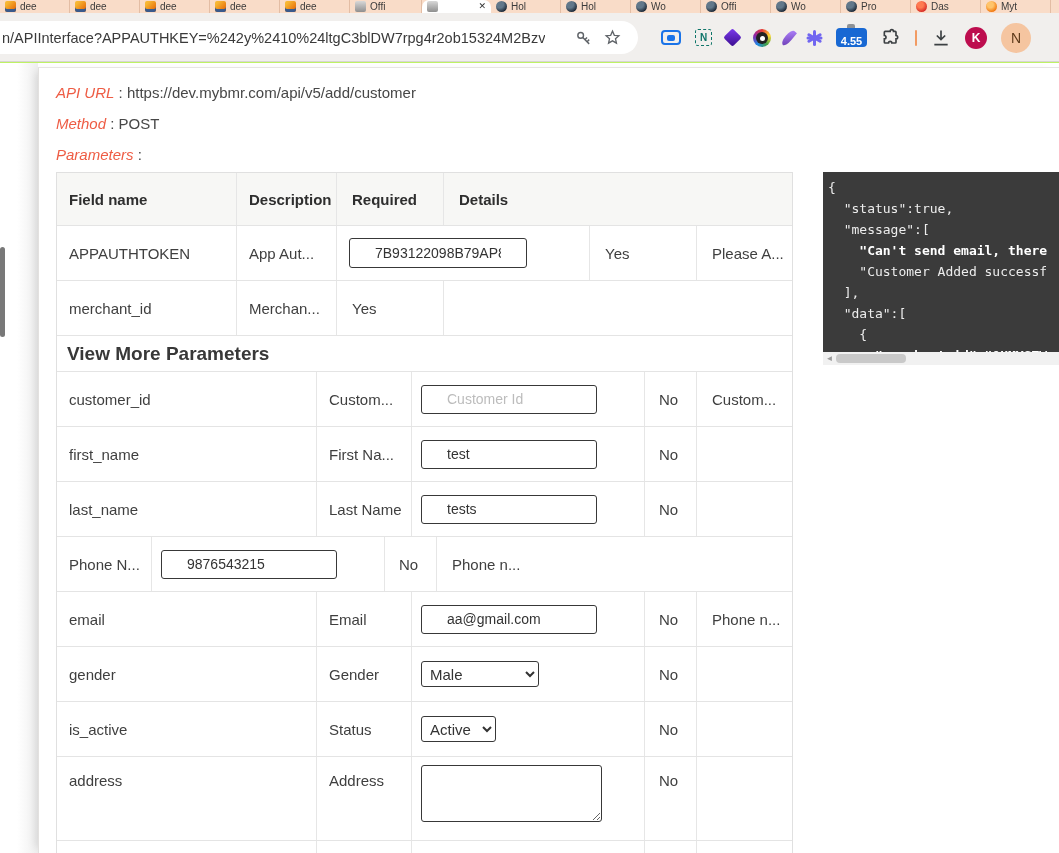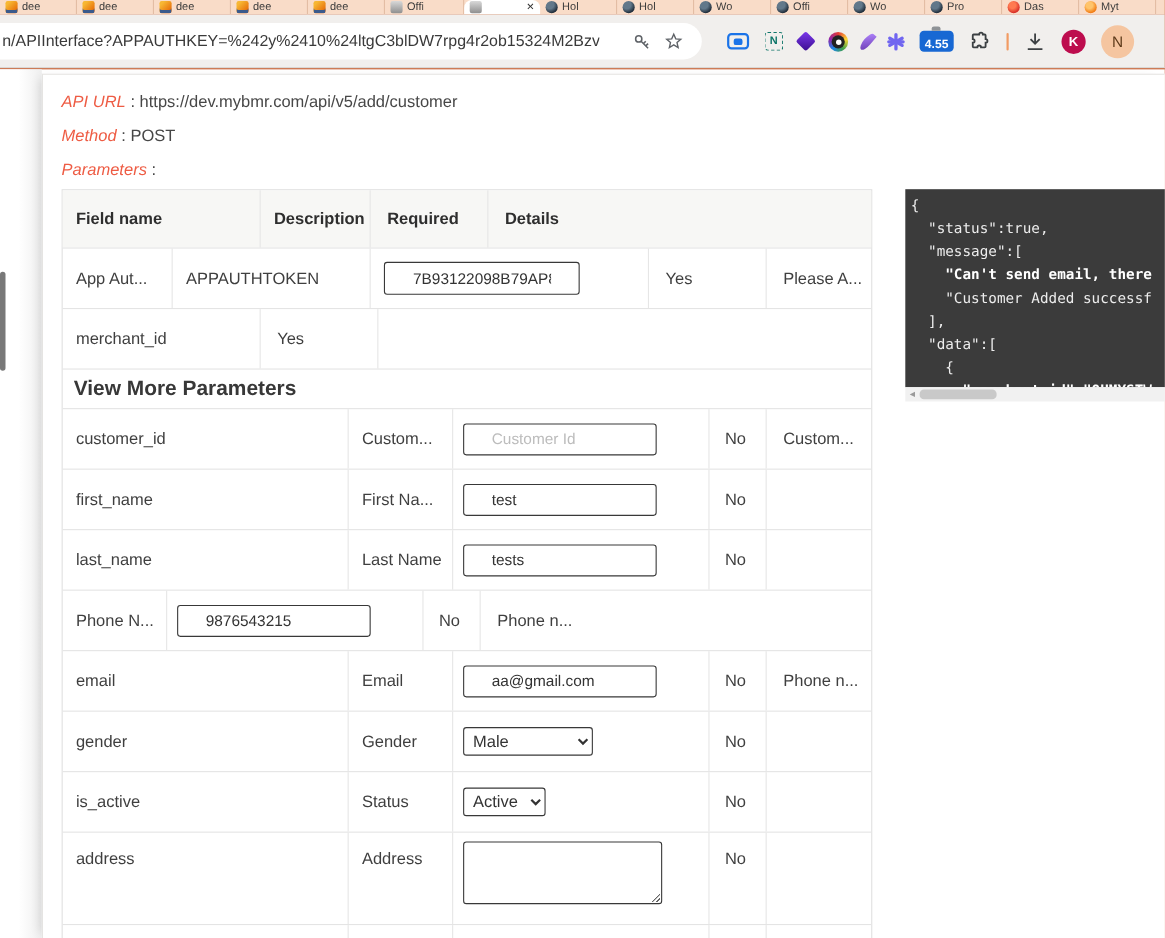--- a/index.html
+++ b/index.html
@@ -1,18 +1,18 @@
 <!DOCTYPE html>
 <html><head>
 <meta charset="utf-8">
 <style>
   * { margin:0; padding:0; box-sizing:border-box; }
   html,body { background:#ffffff; }
   body { font-family:"Liberation Sans", sans-serif; }
-  .screen { position:relative; width:1059px; height:853px; overflow:hidden; background:#c2410c; }
+  .screen { position:relative; width:1059px; height:853px; overflow:hidden; background:#bef264; }
 
   
   .tabbar { position:absolute; left:0; top:0; width:100%; height:13px;
             background:#f9dcc8; display:flex; overflow:hidden; }
   .tab { position:relative; width:70px; flex:none; display:flex; align-items:center;
          padding:0 5px; gap:4px; border-right:1px solid #e3bda4; overflow:hidden; }
   .tab.active { background:#ffffff; border-right:none; border-radius:7px 7px 0 0; width:69px; }
   .tab.w72 { width:72px; }
   .fav { width:11px; height:11px; flex:none; }
   .fav-pma { border-radius:2px; background:linear-gradient(135deg,#f7b733 20%,#e8720c 80%); box-shadow:inset 0 -3px 0 #3a5a8c; }
@@ -242,30 +242,31 @@
 
       <div class="tbl">
         <div class="thead">
           <div class="c f1">Field name</div>
           <div class="c d1">Description</div>
           <div class="c r1">Required</div>
           <div class="c t1">Details</div>
         </div>
 
         <div class="trow">
+          <div class="c f1">APPAUTHTOKEN</div>
           <div class="c d1">App Aut...</div>
-          <div class="c f1">APPAUTHTOKEN</div>
           <div class="c e1">
               <input class="ex" value="7B93122098B79AP8175" style="">
             </div>
           <div class="c r1">Yes</div>
           <div class="c t1">Please A...</div>
         </div>
         <div class="trow">
           <div class="c f1">merchant_id</div>
+          <div class="c d1">Merchan...</div>
           <div class="c r1">Yes</div>
           <div class="c t1"></div>
         </div>
 
         <div class="vmp">View More Parameters</div>
 
         <div class="trow">
           <div class="c f2">customer_id</div>
           <div class="c d2">Custom...</div>
           <div class="c e2">

